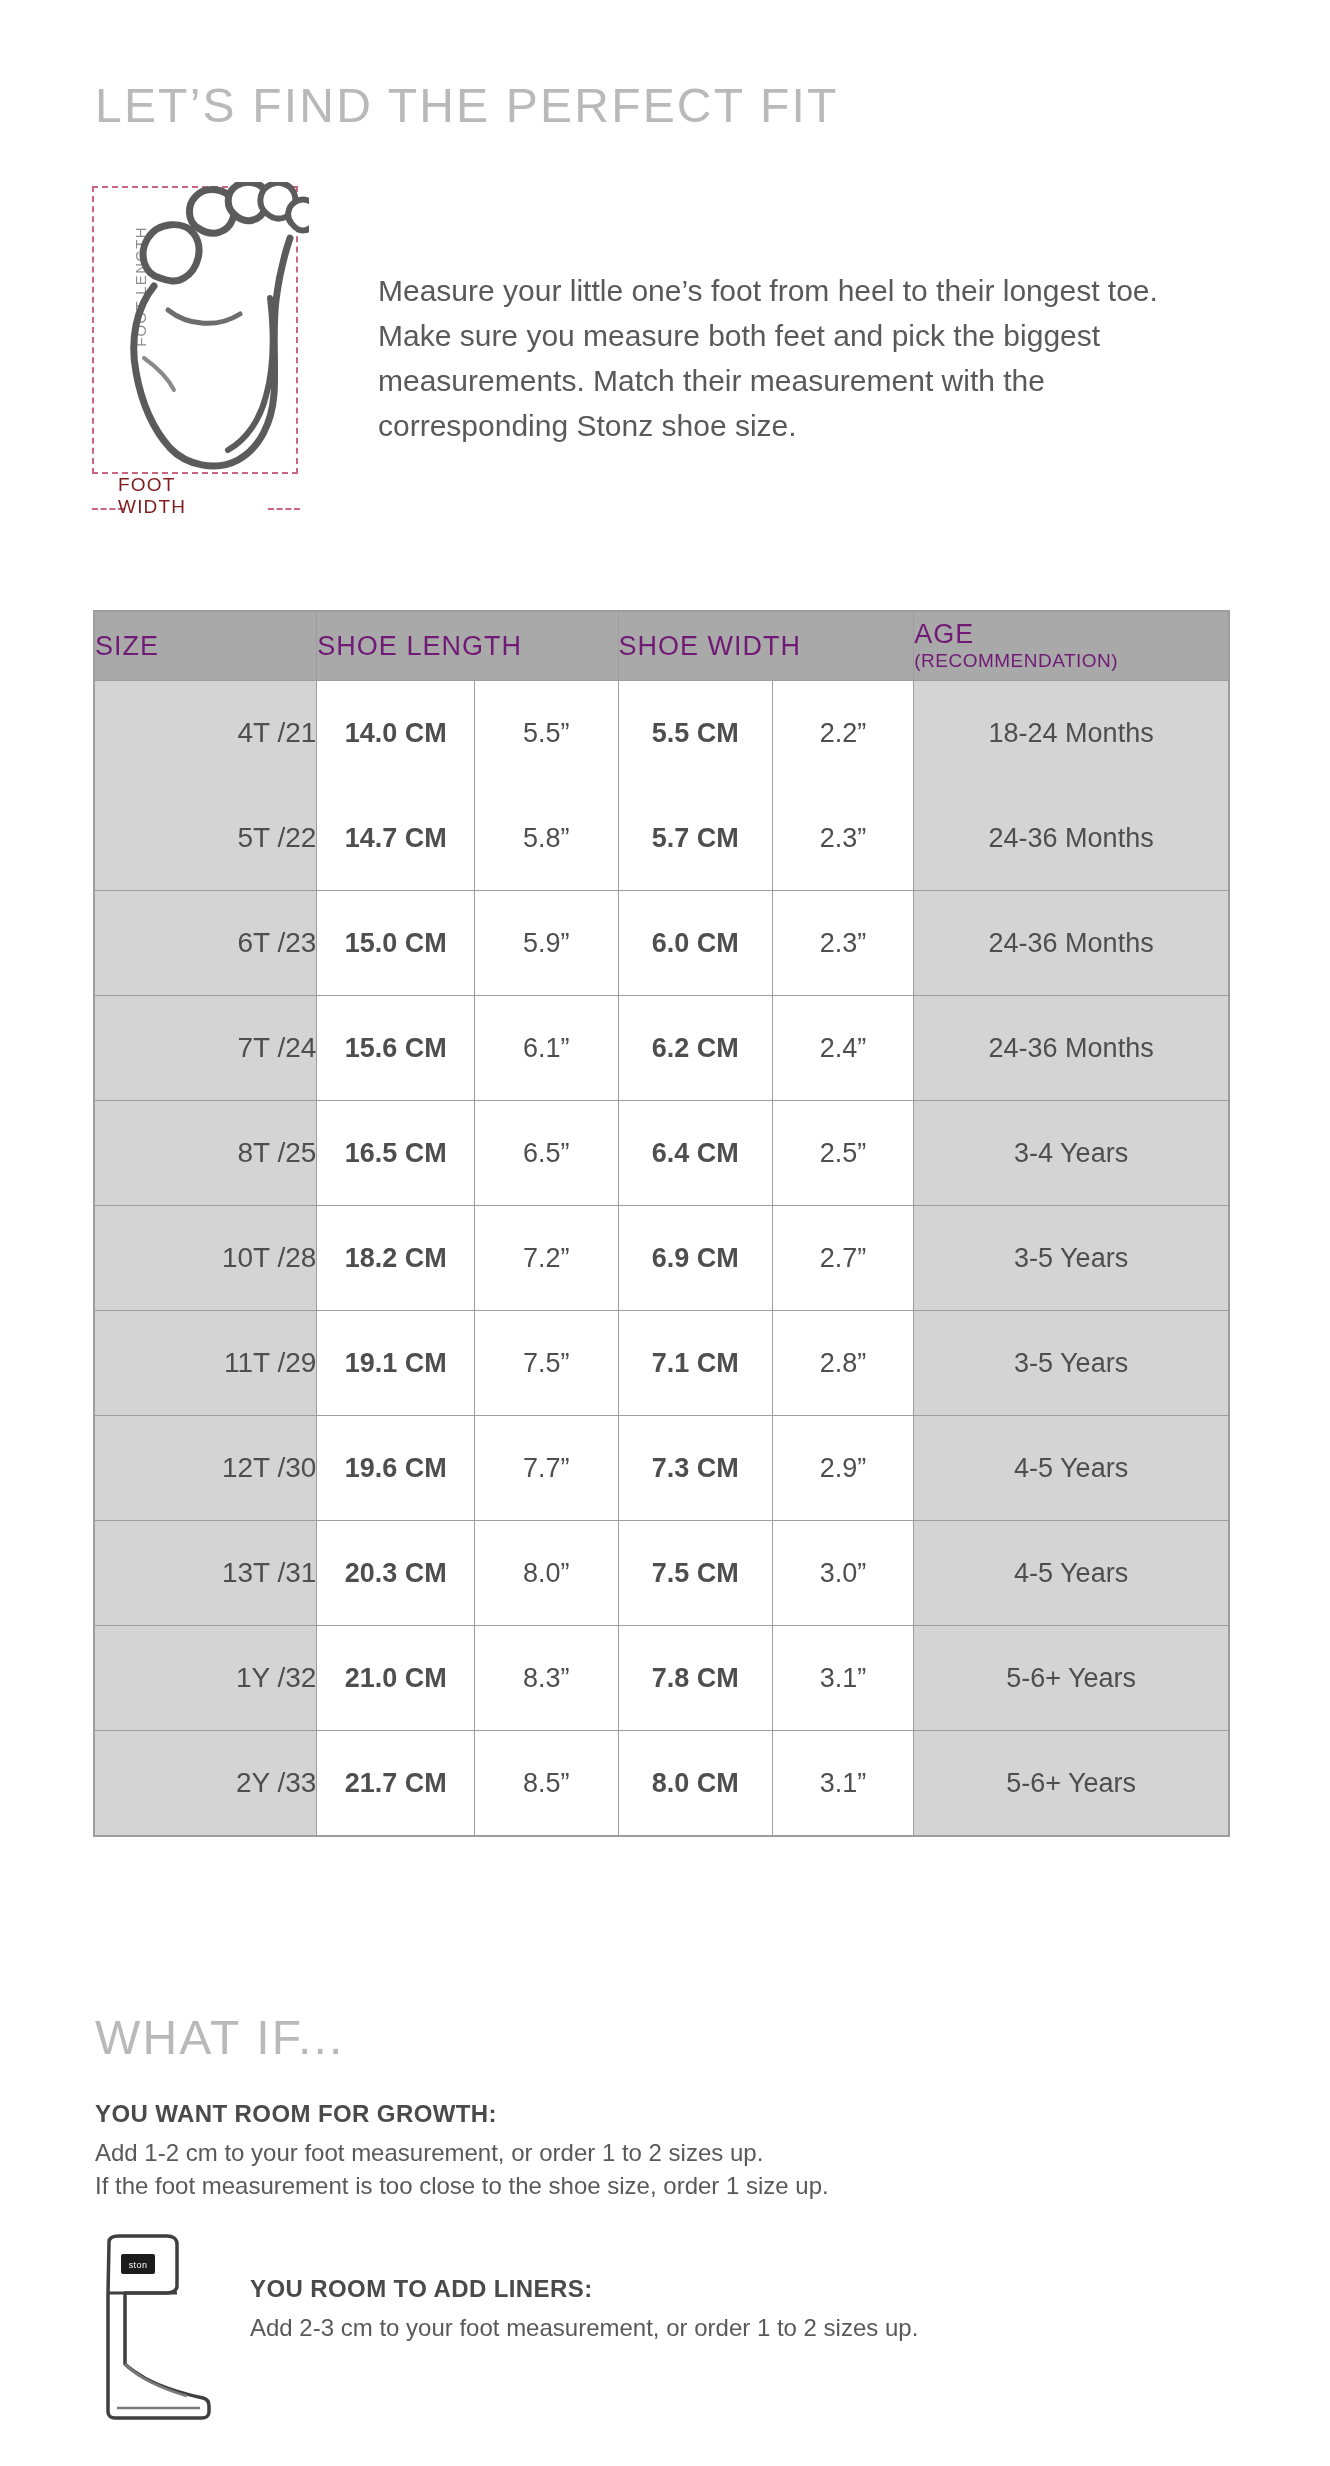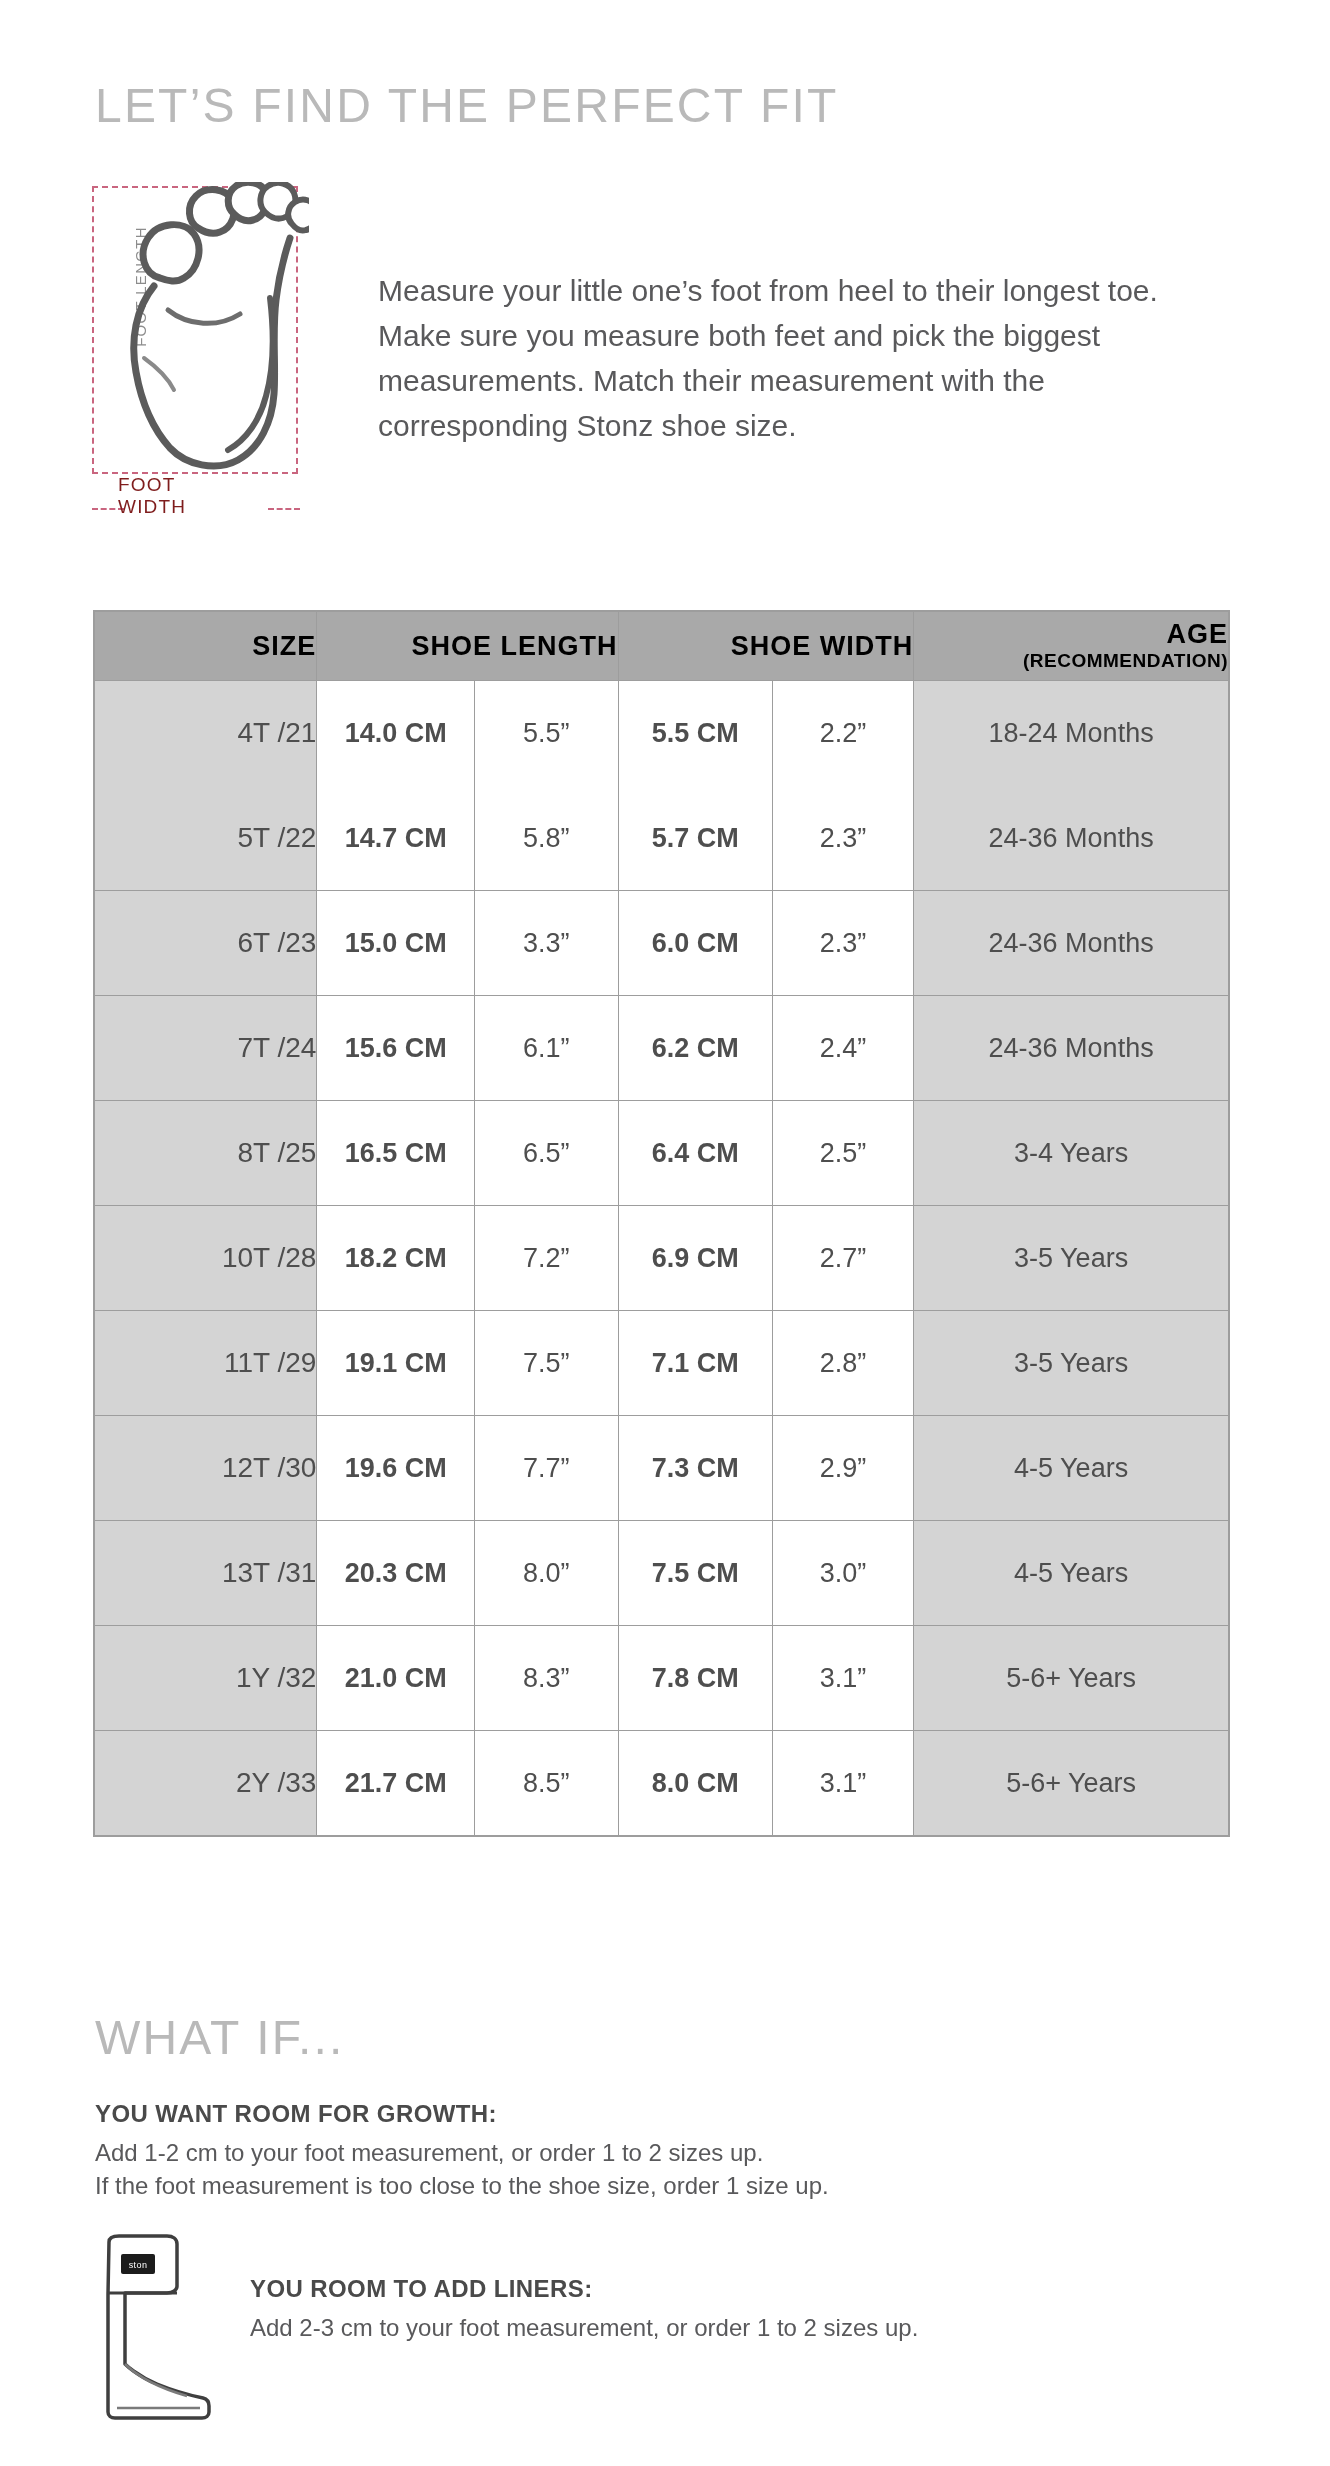--- a/index.html
+++ b/index.html
@@ -116,26 +116,26 @@
     border: 2px solid #9d9d9d;
   }
   table.size-table th,
   table.size-table td {
     border: 1px solid #9d9d9d;
     padding: 0;
     margin: 0;
   }
   thead th {
     background: #a9a9a9;
-    color: #000000;
-    font-weight: 700;
+    color: #701a75;
+    font-weight: 400;
     height: 68px;
     font-size: 27px;
     letter-spacing: 1px;
-    text-align: right;
+    text-align: left;
     vertical-align: middle;
   }
   thead th .age-main { display: block; font-size: 27px; line-height: 30px; letter-spacing: 1px; }
   thead th .age-sub  { display: block; font-size: 19px; line-height: 24px; letter-spacing: 0.5px; }
 
   tbody td {
     height: 104px;
     font-size: 27px;
     color: #4e4e4e;
     vertical-align: middle;
@@ -288,21 +288,21 @@
             <td class="c-size">5T /22</td>
             <td class="c-len-cm">14.7 CM</td>
             <td class="c-len-in">5.8”</td>
             <td class="c-wid-cm">5.7 CM</td>
             <td class="c-wid-in">2.3”</td>
             <td class="c-age">24-36 Months</td>
           </tr>
           <tr>
             <td class="c-size">6T /23</td>
             <td class="c-len-cm">15.0 CM</td>
-            <td class="c-len-in">3.3”</td>
+            <td class="c-len-in">5.9”</td>
             <td class="c-wid-cm">6.0 CM</td>
             <td class="c-wid-in">2.3”</td>
             <td class="c-age">24-36 Months</td>
           </tr>
           <tr>
             <td class="c-size">7T /24</td>
             <td class="c-len-cm">15.6 CM</td>
             <td class="c-len-in">6.1”</td>
             <td class="c-wid-cm">6.2 CM</td>
             <td class="c-wid-in">2.4”</td>

